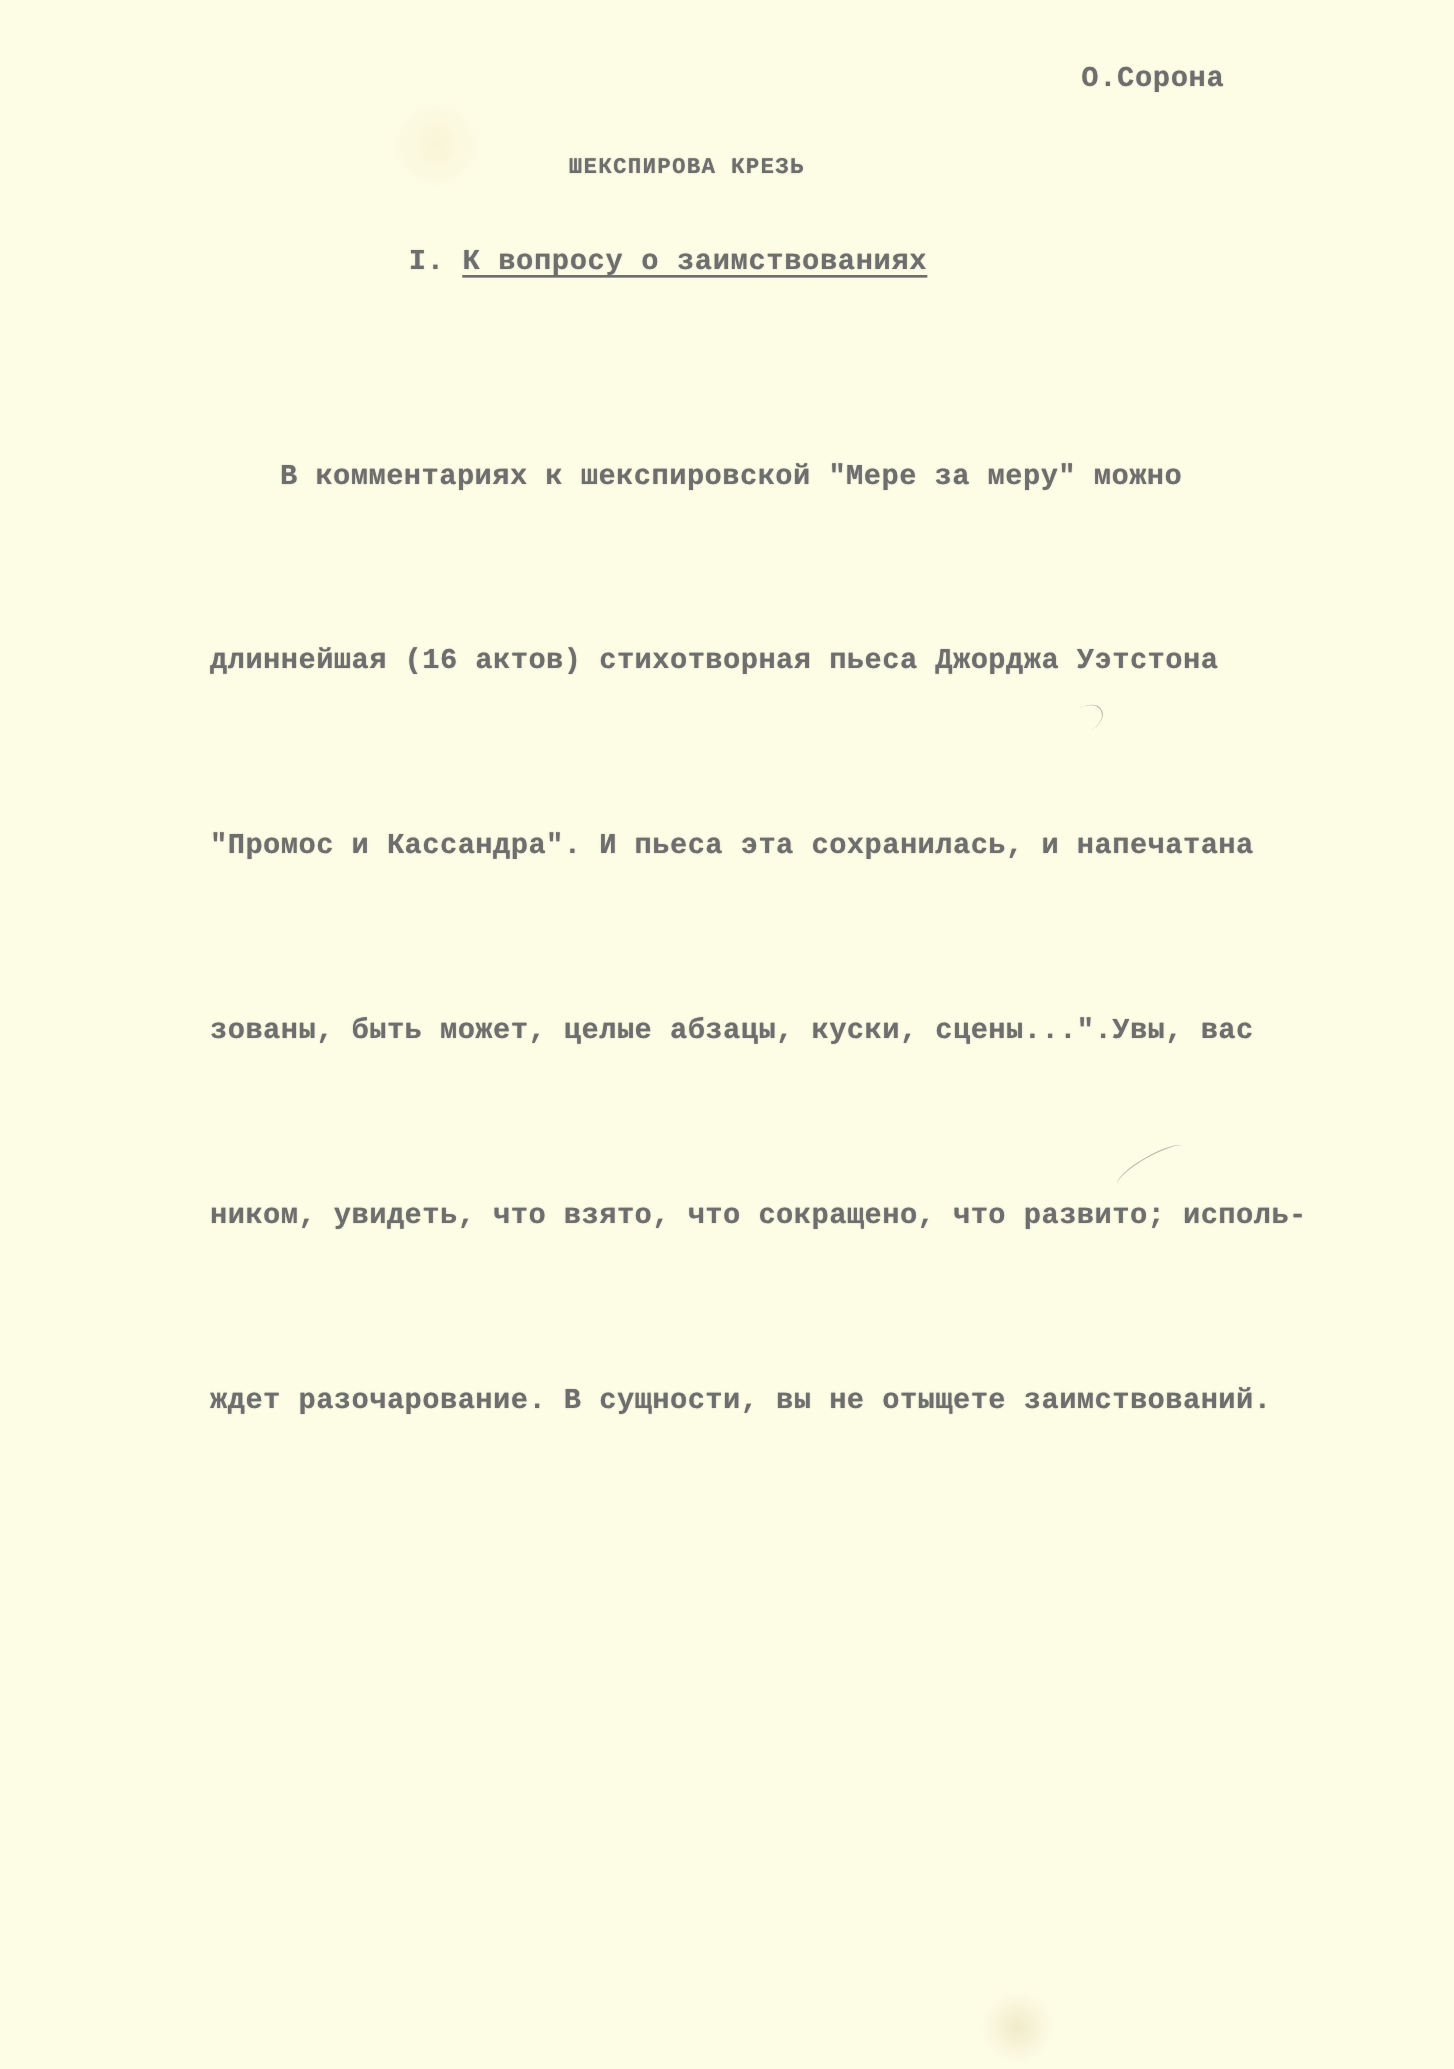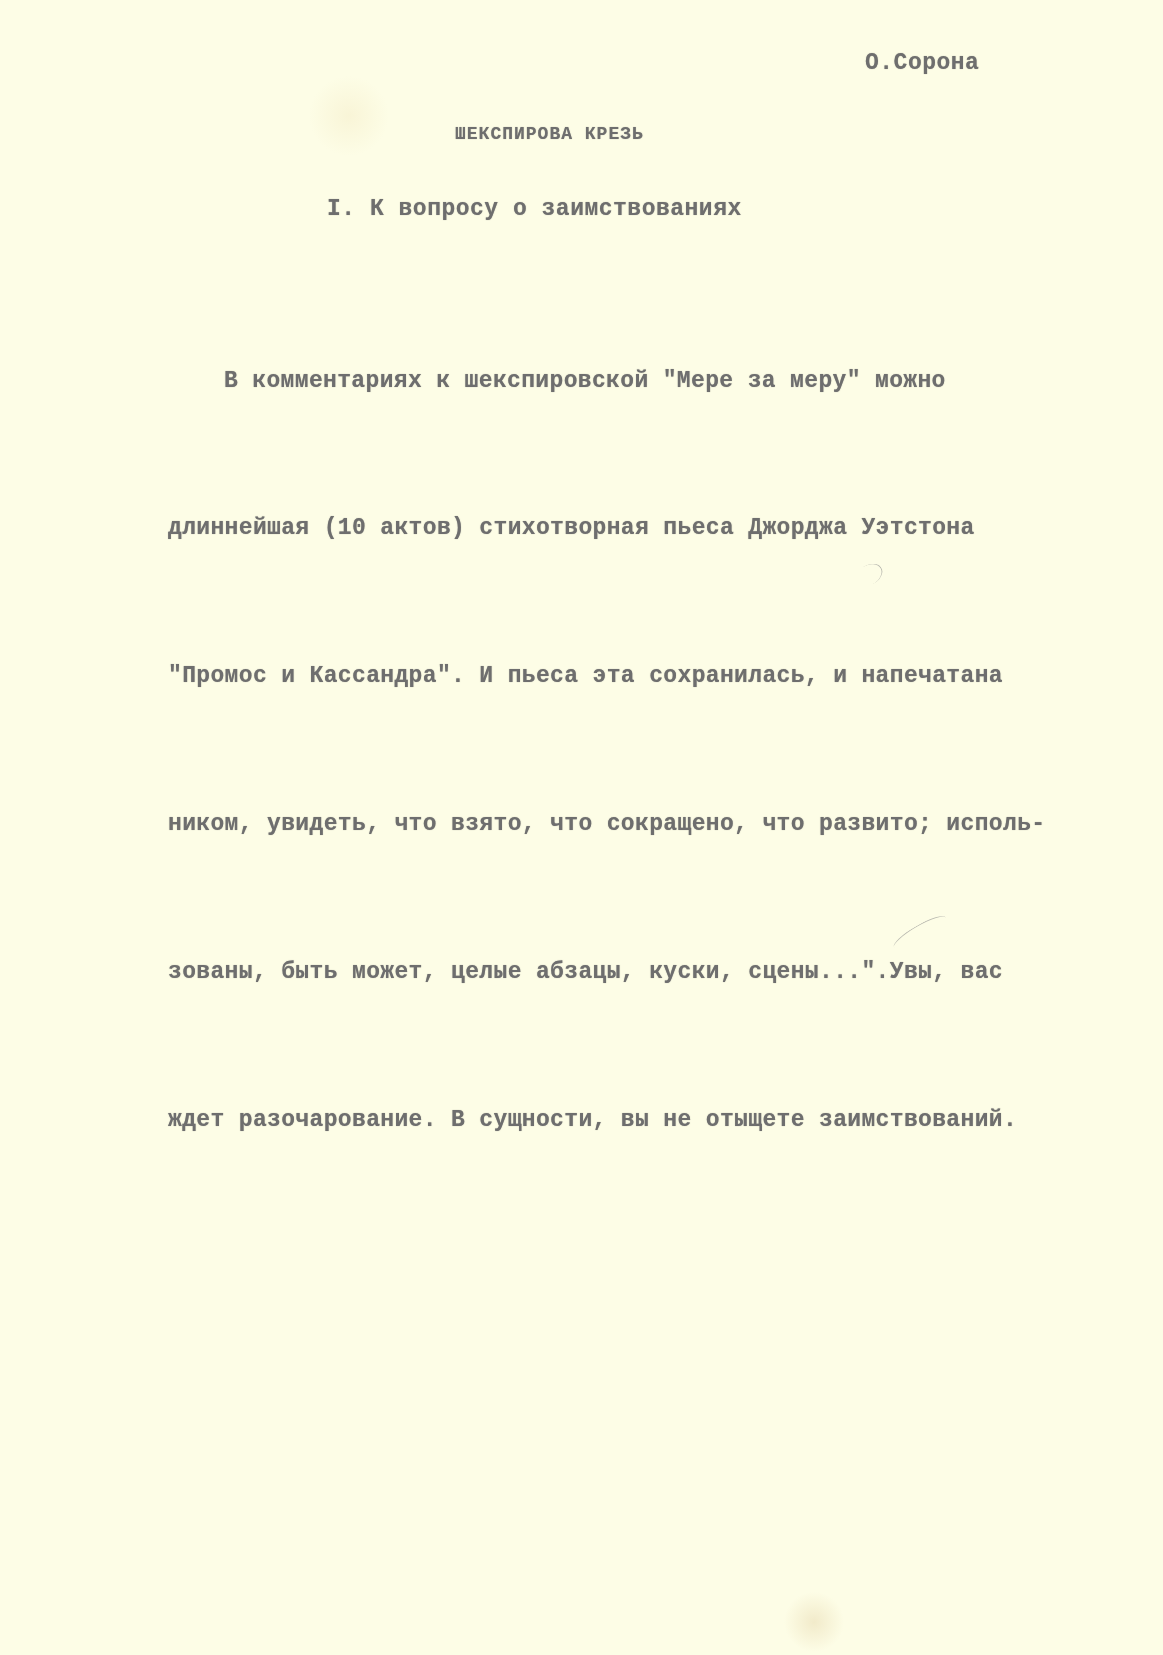--- a/index.html
+++ b/index.html
@@ -42,20 +42,21 @@
       letter-spacing: 1px;
     }
     .subtitle {
       position: absolute;
       top: 196px;
       left: 327px;
       font-size: 23px;
       letter-spacing: 0.5px;
     }
     .subtitle .u {
+      text-decoration: underline;
       text-decoration-thickness: 2px;
       text-underline-offset: 5px;
     }
     .body-text {
       position: absolute;
       top: 258px;
       left: 168px;
       width: 940px;
       font-size: 23px;
       line-height: 49.3px;
@@ -80,24 +81,24 @@
   <div class="title">ШЕКСПИРОВА КРЕЗЬ</div>
 
   <div class="subtitle">
     <span>I.</span>
     <span> </span>
     <span class="u">К вопросу о заимствованиях</span>
   </div>
 
   <div class="body-text" id="body-text">
     <span class="line indent">В комментариях к шекспировской "Мере за меру" можно</span>
-    <span class="line">длиннейшая (10 актов) стихотворная пьеса Джорджа Уэтстона</span>
+    <span class="line">длиннейшая (16 актов) стихотворная пьеса Джорджа Уэтстона</span>
     <span class="line">"Промос и Кассандра". И пьеса эта сохранилась, и напечатана</span>
+    <span class="line">зованы, быть может, целые абзацы, куски, сцены...".Увы, вас</span>
     <span class="line">ником, увидеть, что взято, что сокращено, что развито; исполь-</span>
-    <span class="line">зованы, быть может, целые абзацы, куски, сцены...".Увы, вас</span>
     <span class="line">ждет разочарование. В сущности, вы не отыщете заимствований.</span>
     
     
     
     
     
     
     
     
     

